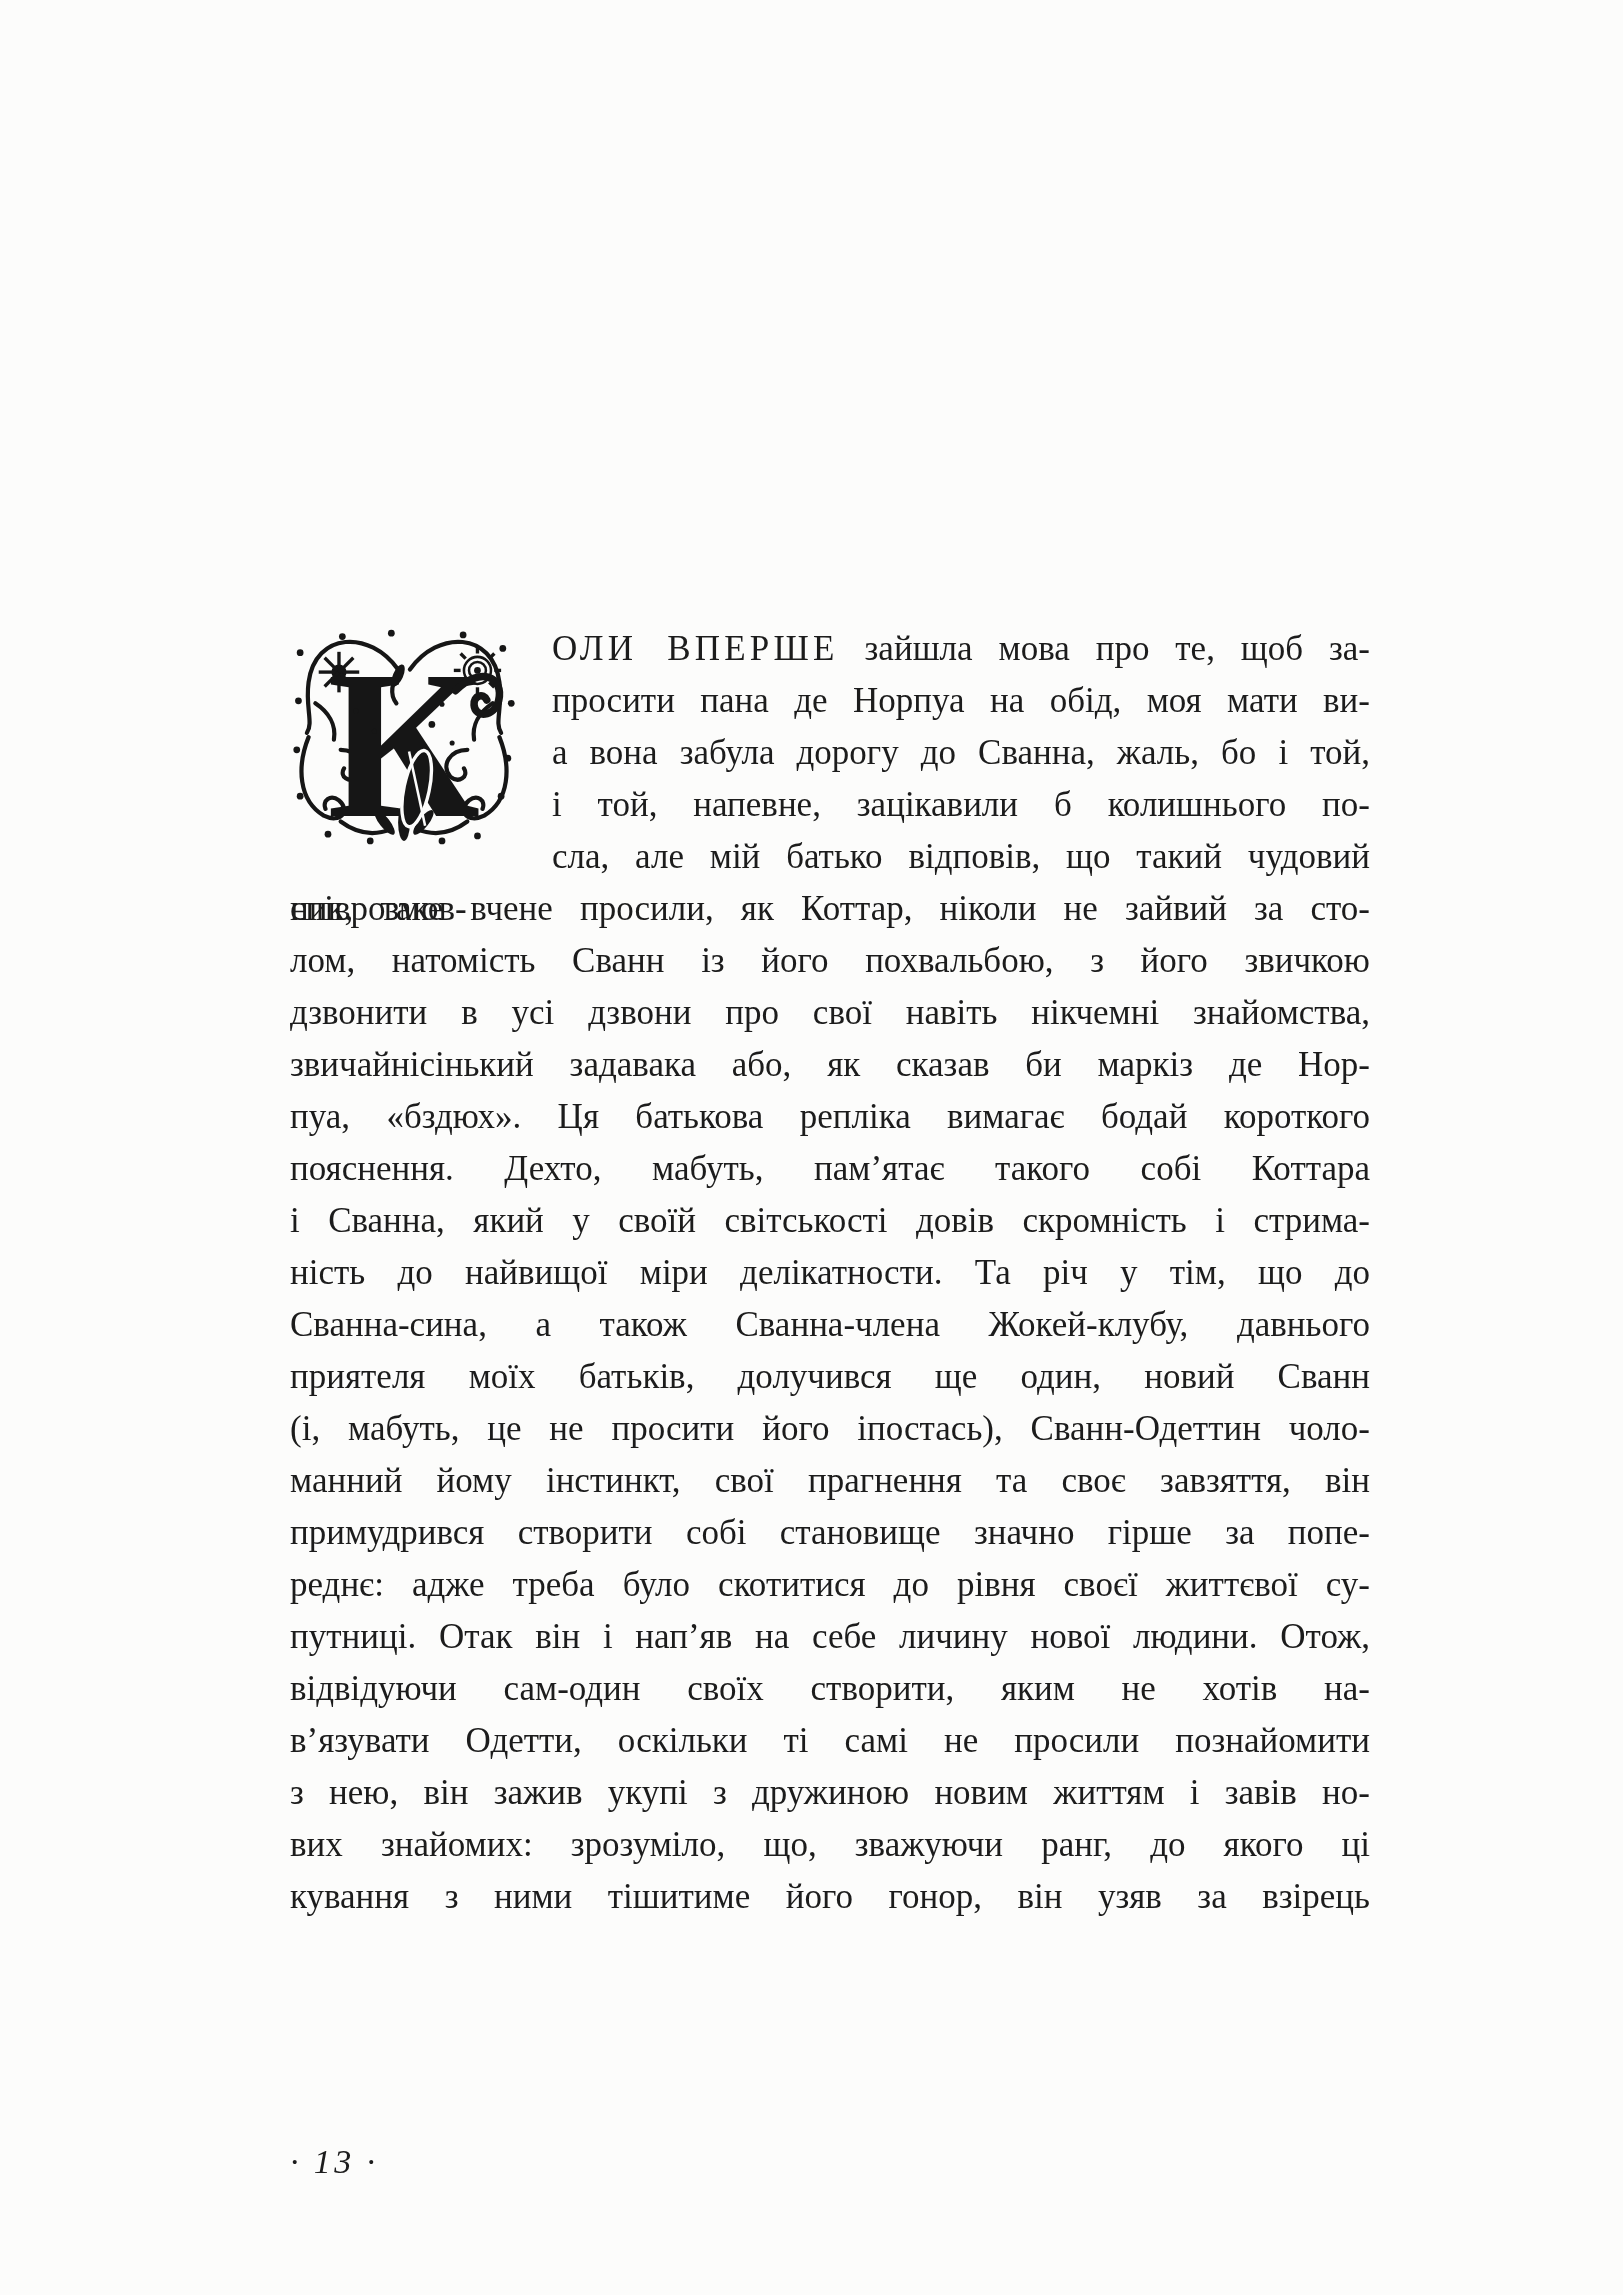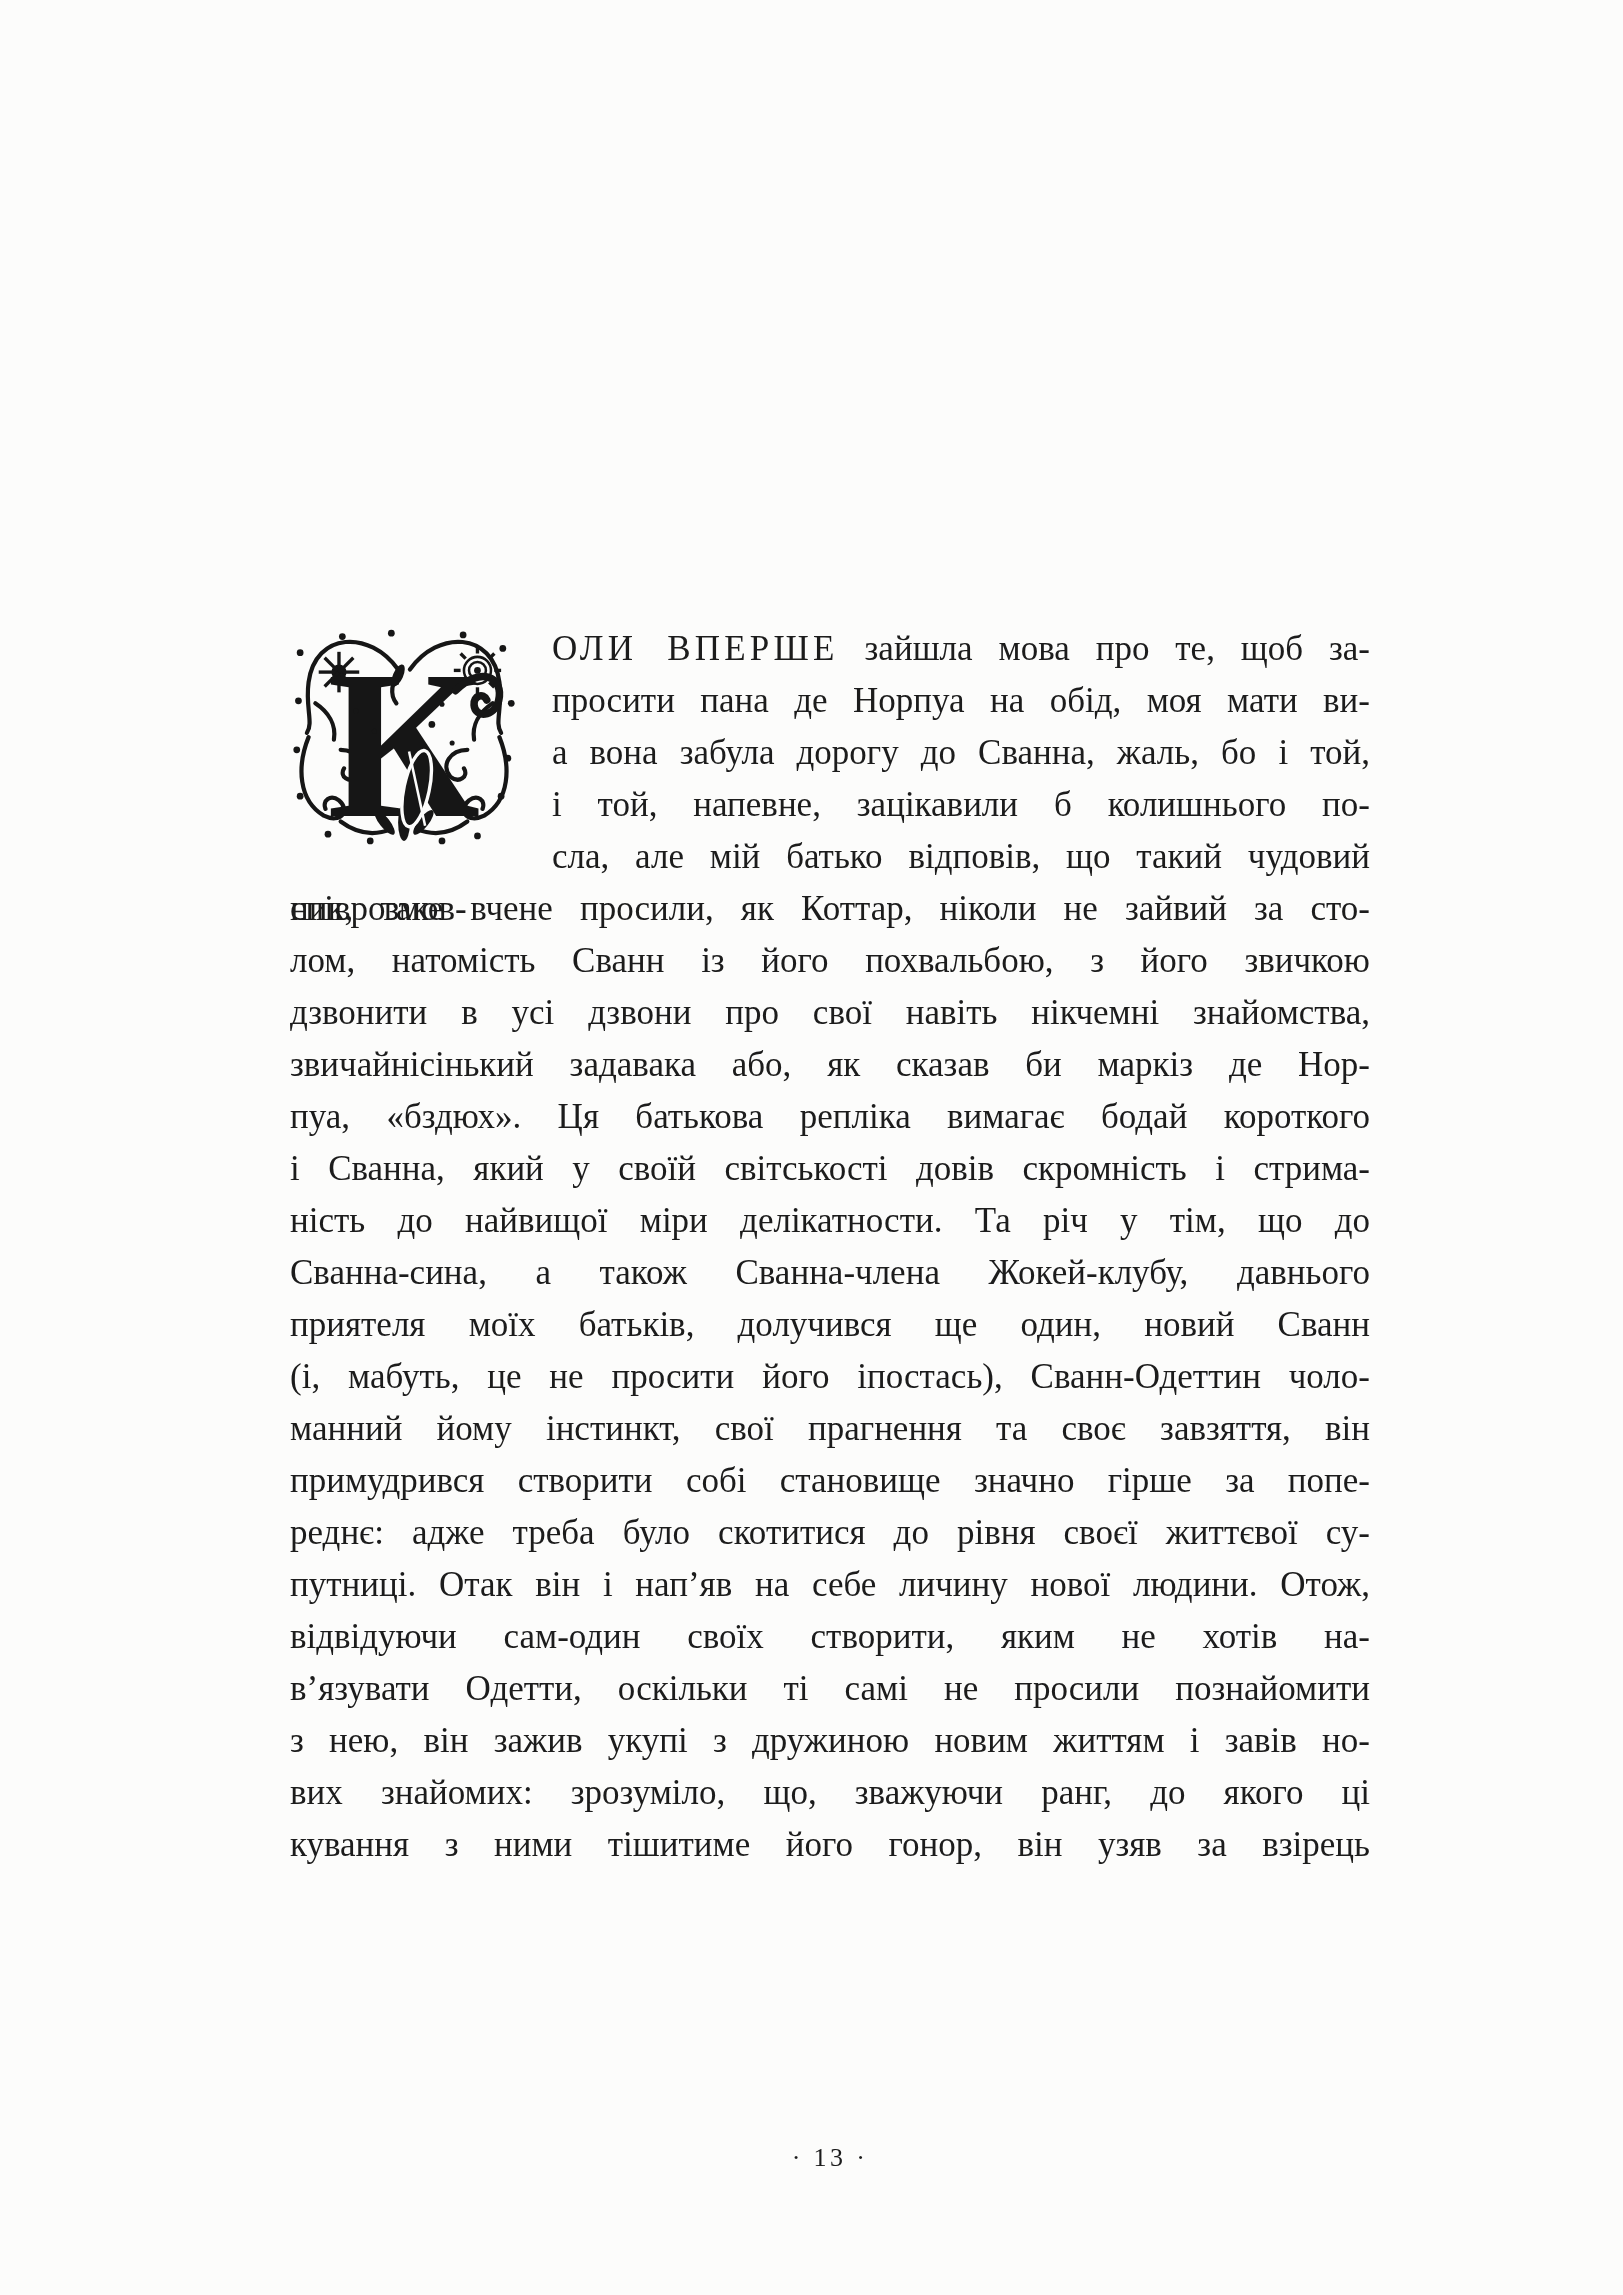--- a/index.html
+++ b/index.html
@@ -33,22 +33,22 @@
   .dropcap{
     float:left;
     width:262px;
     height:254px;
   }
   .dropcap svg{display:block;}
   .page-number{
     position:absolute;
     top:2143px;left:290px;
     width:1080px;
-    text-align:center;
-    font-size:26px;
+    font-style:italic;
+    font-size:34px;
     letter-spacing:3.4px;
   }
 </style>
 </head>
 <body>
 
 <div class="page">
   <div class="text-block">
 
     <div class="dropcap">
@@ -141,20 +141,21 @@
     <div class="line"><span class="lead">ОЛИ ВПЕРШЕ</span><span> зайшла мова про те, щоб за-</span></div>
     <div class="line">просити пана де Норпуа на обід, моя мати ви-</div>
     <div class="line">а вона забула дорогу до Сванна, жаль, бо і той,</div>
     <div class="line">і той, напевне, зацікавили б колишнього по-</div>
     <div class="line">сла, але мій батько відповів, що такий чудовий співрозмов-</div>
     <div class="line">ник, таке вчене просили, як Коттар, ніколи не зайвий за сто-</div>
     <div class="line">лом, натомість Сванн із його похвальбою, з його звичкою</div>
     <div class="line">дзвонити в усі дзвони про свої навіть нікчемні знайомства,</div>
     <div class="line">звичайнісінький задавака або, як сказав би маркіз де Нор-</div>
     <div class="line">пуа, «бздюх». Ця батькова репліка вимагає бодай короткого</div>
+    <div class="line">пояснення. Дехто, мабуть, пам’ятає такого собі Коттара</div>
     <div class="line">і Сванна, який у своїй світськості довів скромність і стрима-</div>
     <div class="line">ність до найвищої міри делікатности. Та річ у тім, що до</div>
     <div class="line">Сванна-сина, а також Сванна-члена Жокей-клубу, давнього</div>
     <div class="line">приятеля моїх батьків, долучився ще один, новий Сванн</div>
     <div class="line">(і, мабуть, це не просити його іпостась), Сванн-Одеттин чоло-</div>
     <div class="line">манний йому інстинкт, свої прагнення та своє завзяття, він</div>
     <div class="line">примудрився створити собі становище значно гірше за попе-</div>
     <div class="line">реднє: адже треба було скотитися до рівня своєї життєвої су-</div>
     <div class="line">путниці. Отак він і нап’яв на себе личину нової людини. Отож,</div>
     <div class="line">відвідуючи сам-один своїх створити, яким не хотів на-</div>

